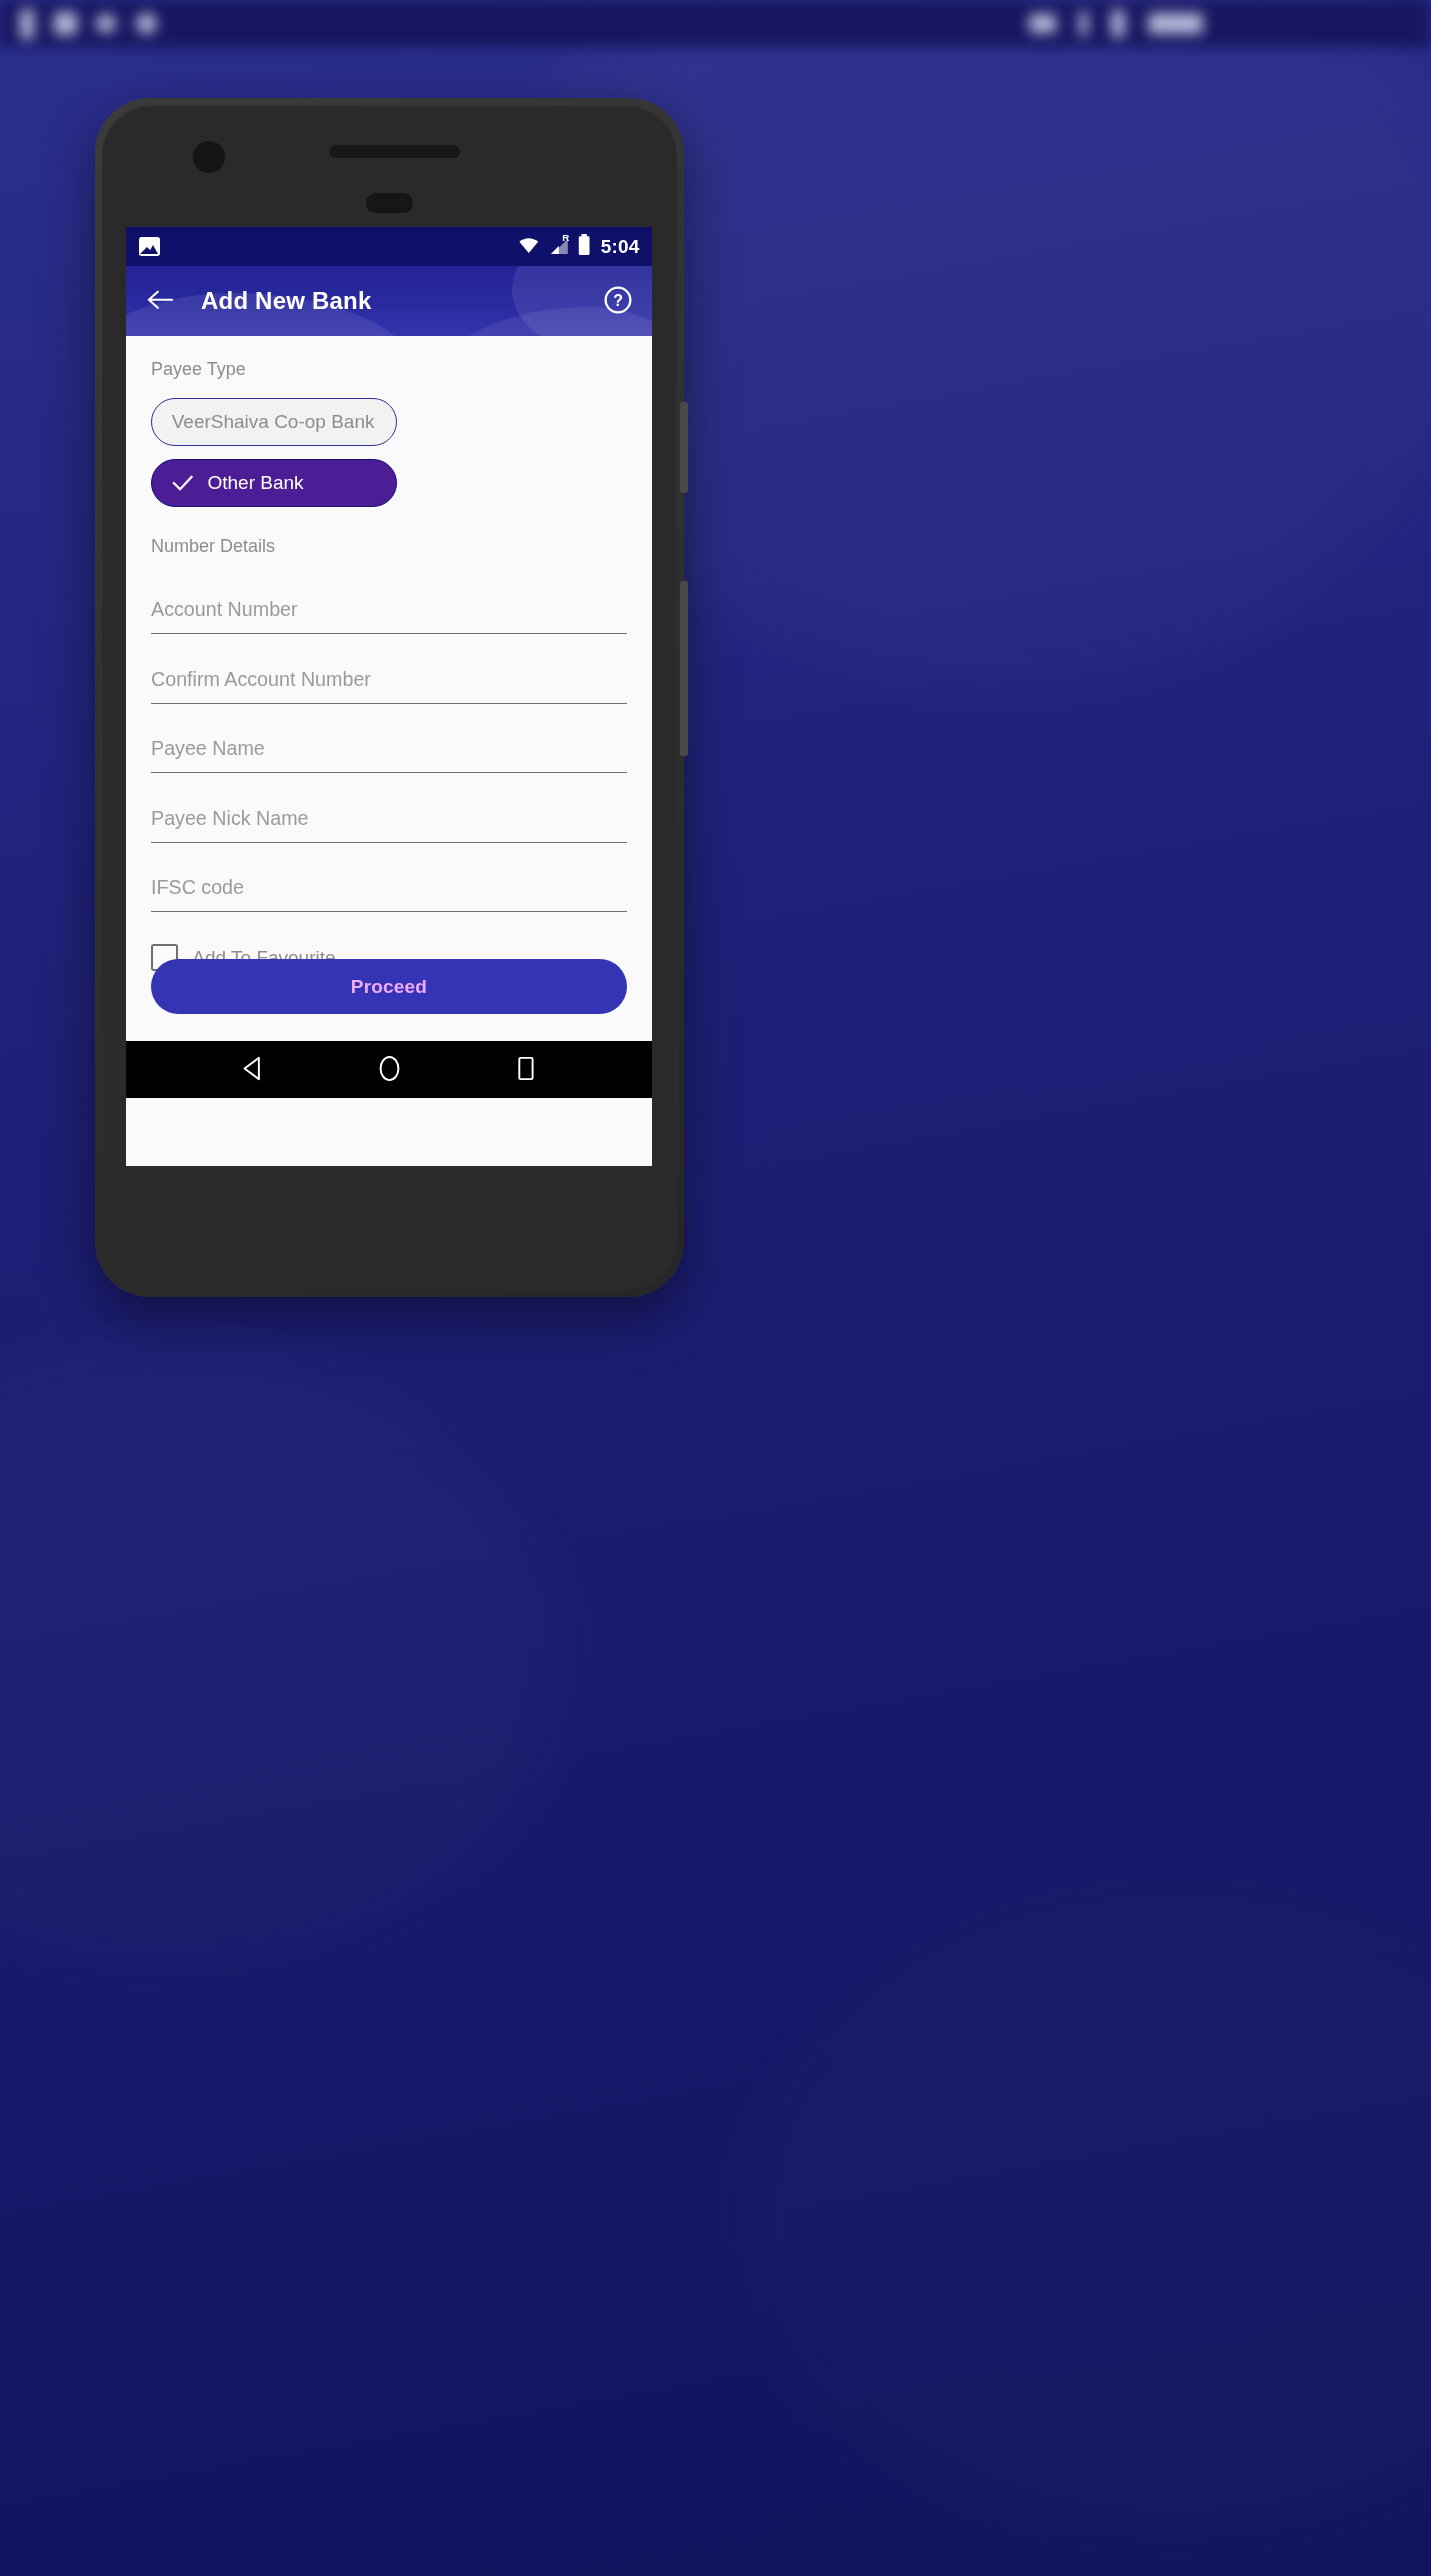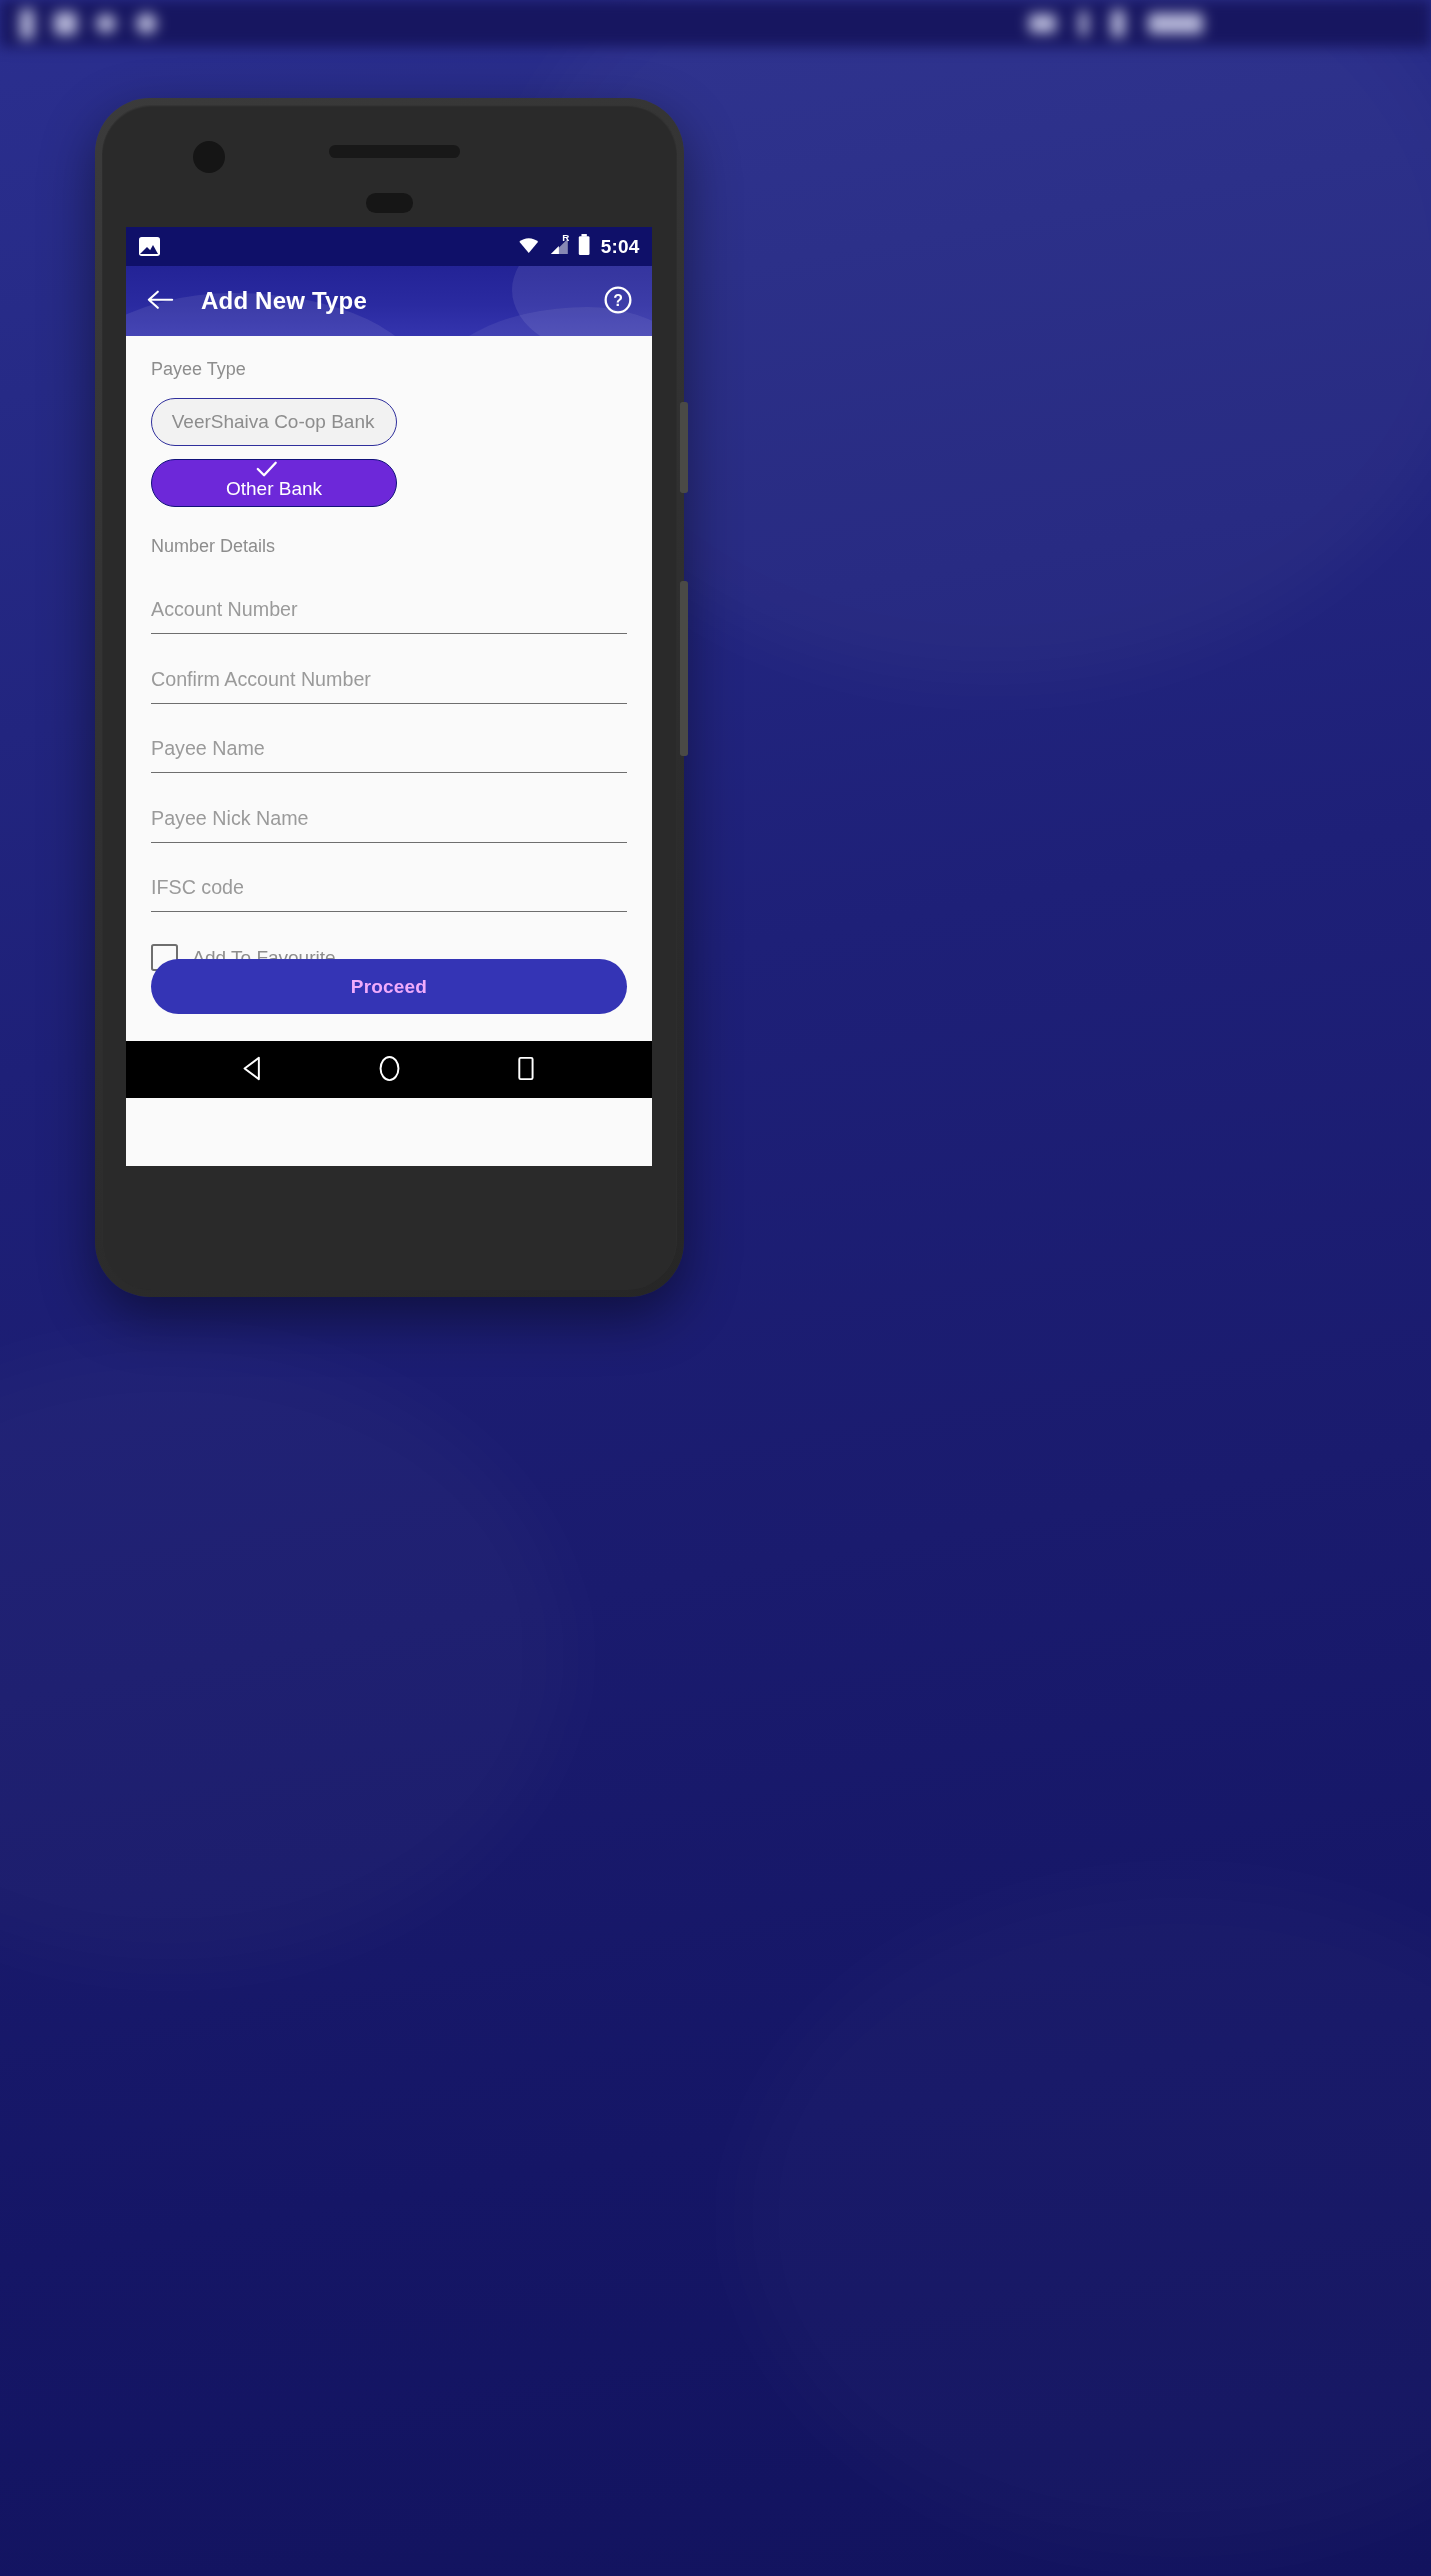--- a/index.html
+++ b/index.html
@@ -211,24 +211,23 @@
     margin-top:13px;
     font-size:19px;
     cursor:pointer;
   }
   .chip.unselected {
     background:#f2f2f2;
     border:1.8px solid #2f2f9c;
     color:#8d8d8d;
   }
   .chip.selected {
-    background:#6d28d9;
+    background:#4c1d95;
     color:#ffffff;
     border:1.8px solid #11117a;
-    flex-direction:column;
   }
   .chip .check { margin-right:14.3px; display:flex; align-items:center; flex:none; }
 
   
   .field {
     border-bottom:1.8px solid #6e6e6e;
     height:48px;
     display:flex; align-items:center;
     margin-top:21.5px;
   }
@@ -354,21 +353,21 @@
         <div class="wave w2"></div>
         <div class="wave w3"></div>
         <div class="bar-content">
           <div class="back-arrow">
             <span>
               <svg width="27" height="21.5" viewBox="0 0 30 24">
                 <path d="M2 12 L28 12 M2 12 L12 3 M2 12 L12 21" stroke="#ffffff" stroke-width="2.4" fill="none" stroke-linecap="round" stroke-linejoin="round"></path>
               </svg>
             </span>
           </div>
-          <div id="app-title">Add New Type</div>
+          <div id="app-title">Add New Bank</div>
           <div class="help-btn">
             <span>
               <svg width="30" height="30" viewBox="0 0 34 34">
                 <circle cx="17" cy="17" r="14" stroke="#ffffff" stroke-width="2.6" fill="none"></circle>
                 <text x="17" y="24" font-size="18" font-family="Liberation Sans, sans-serif" font-weight="bold" fill="#ffffff" text-anchor="middle">?</text>
               </svg>
             </span>
           </div>
         </div>
       </div>

